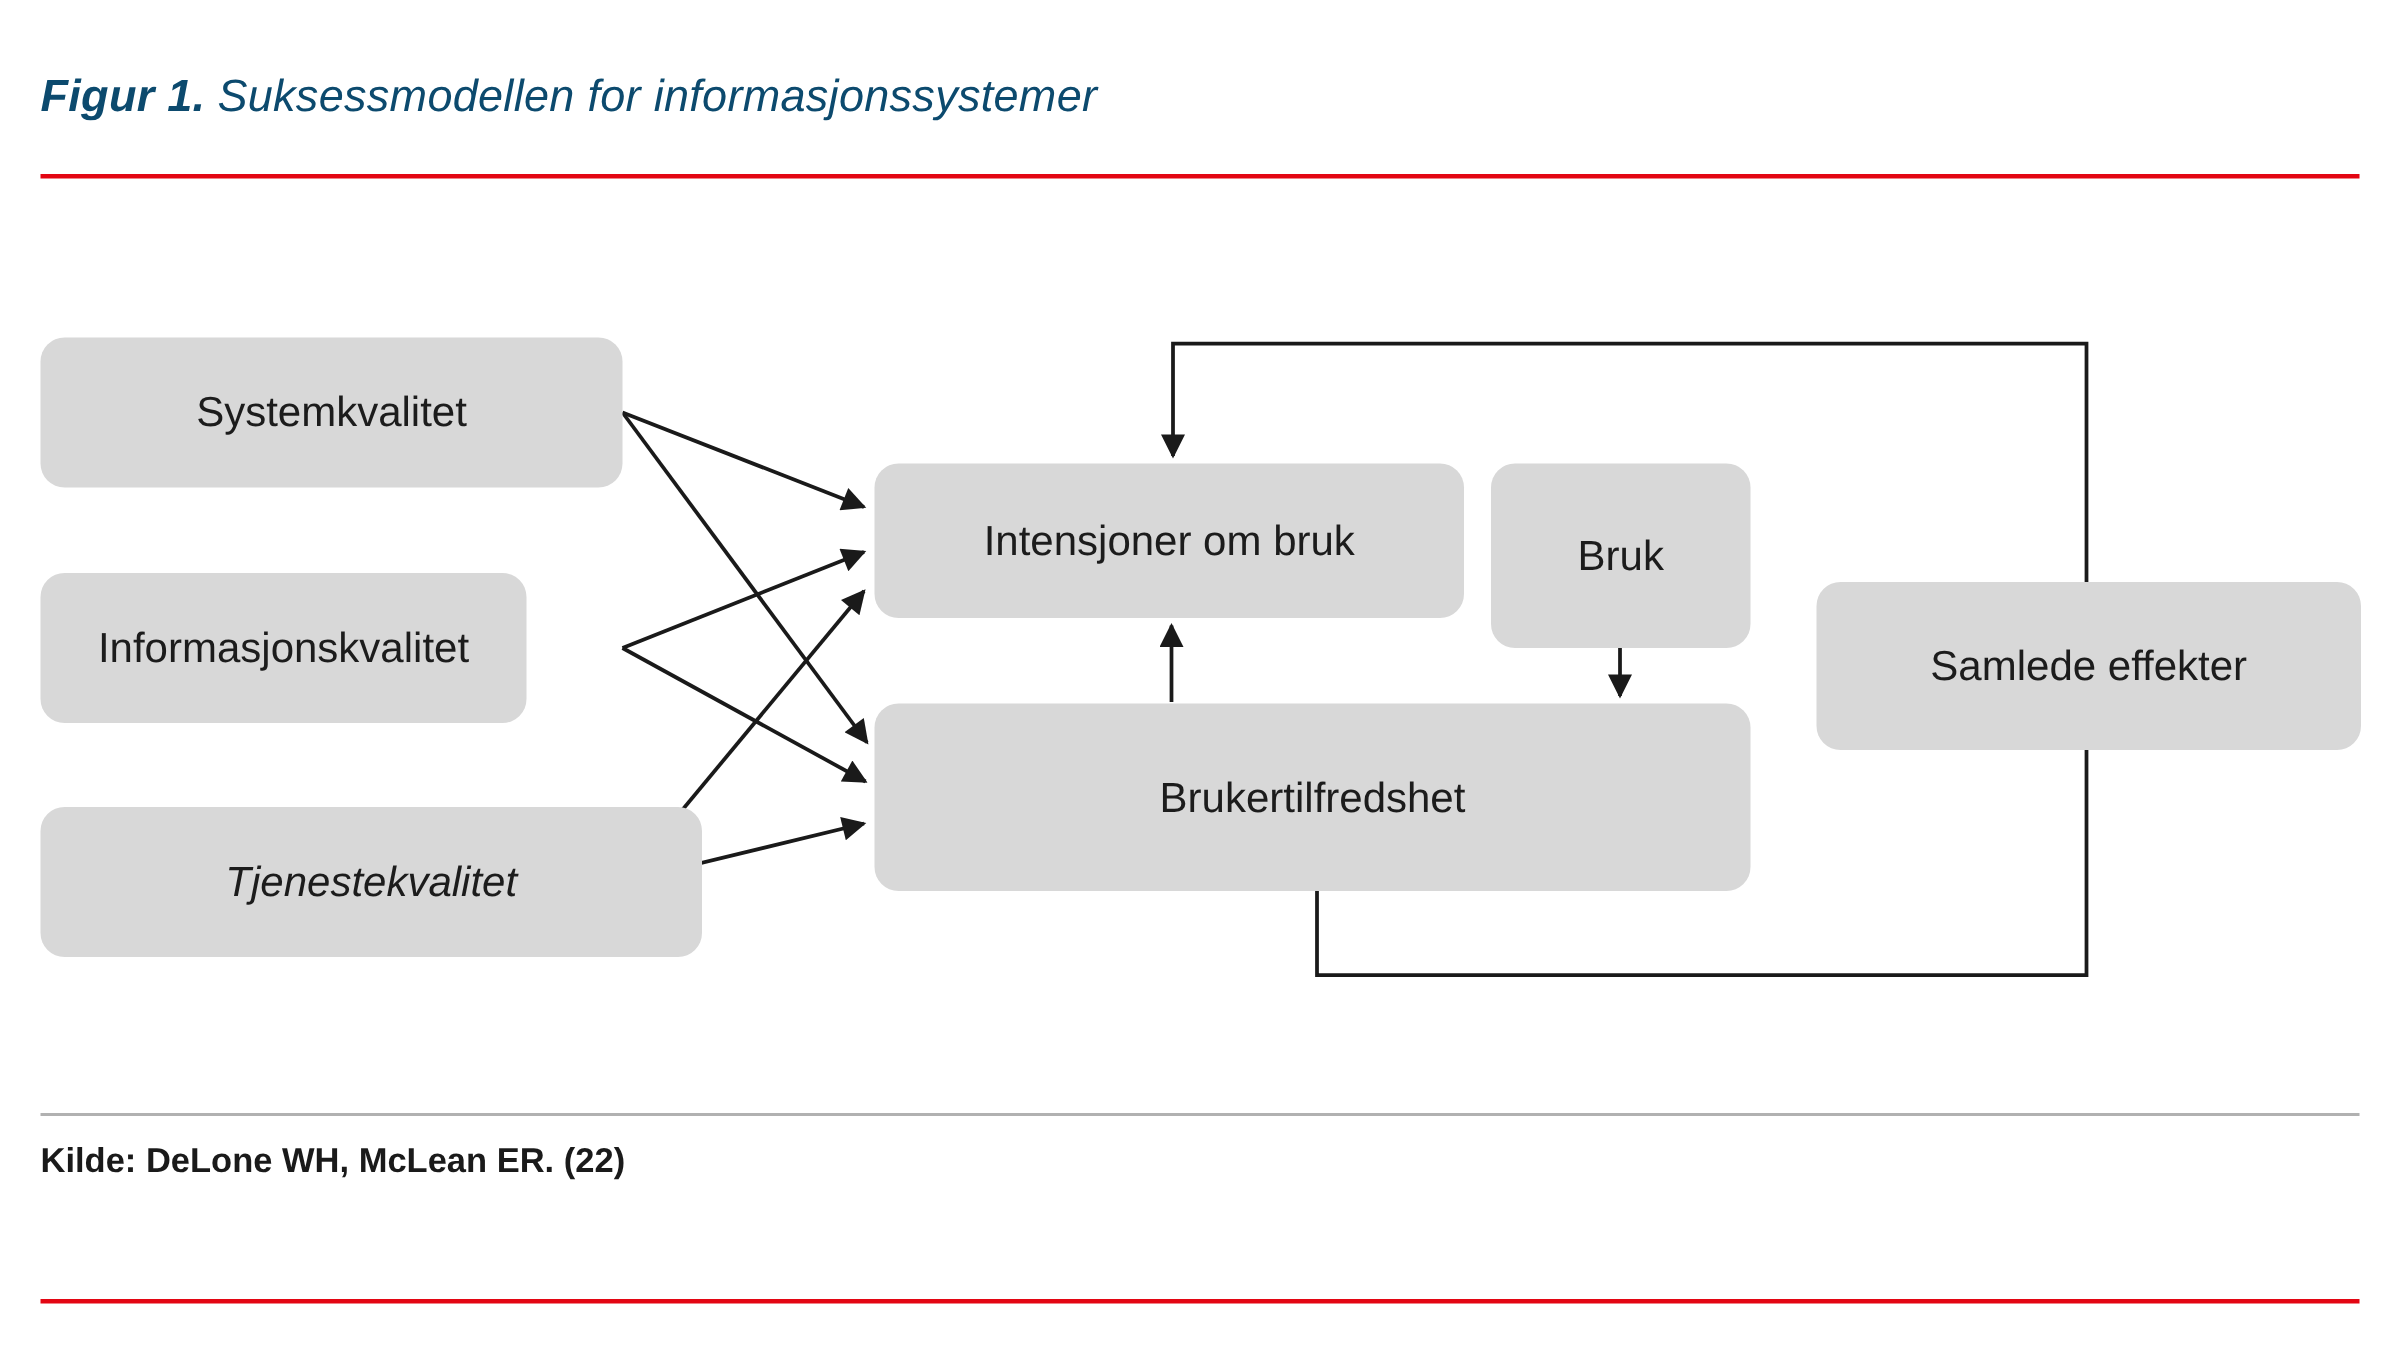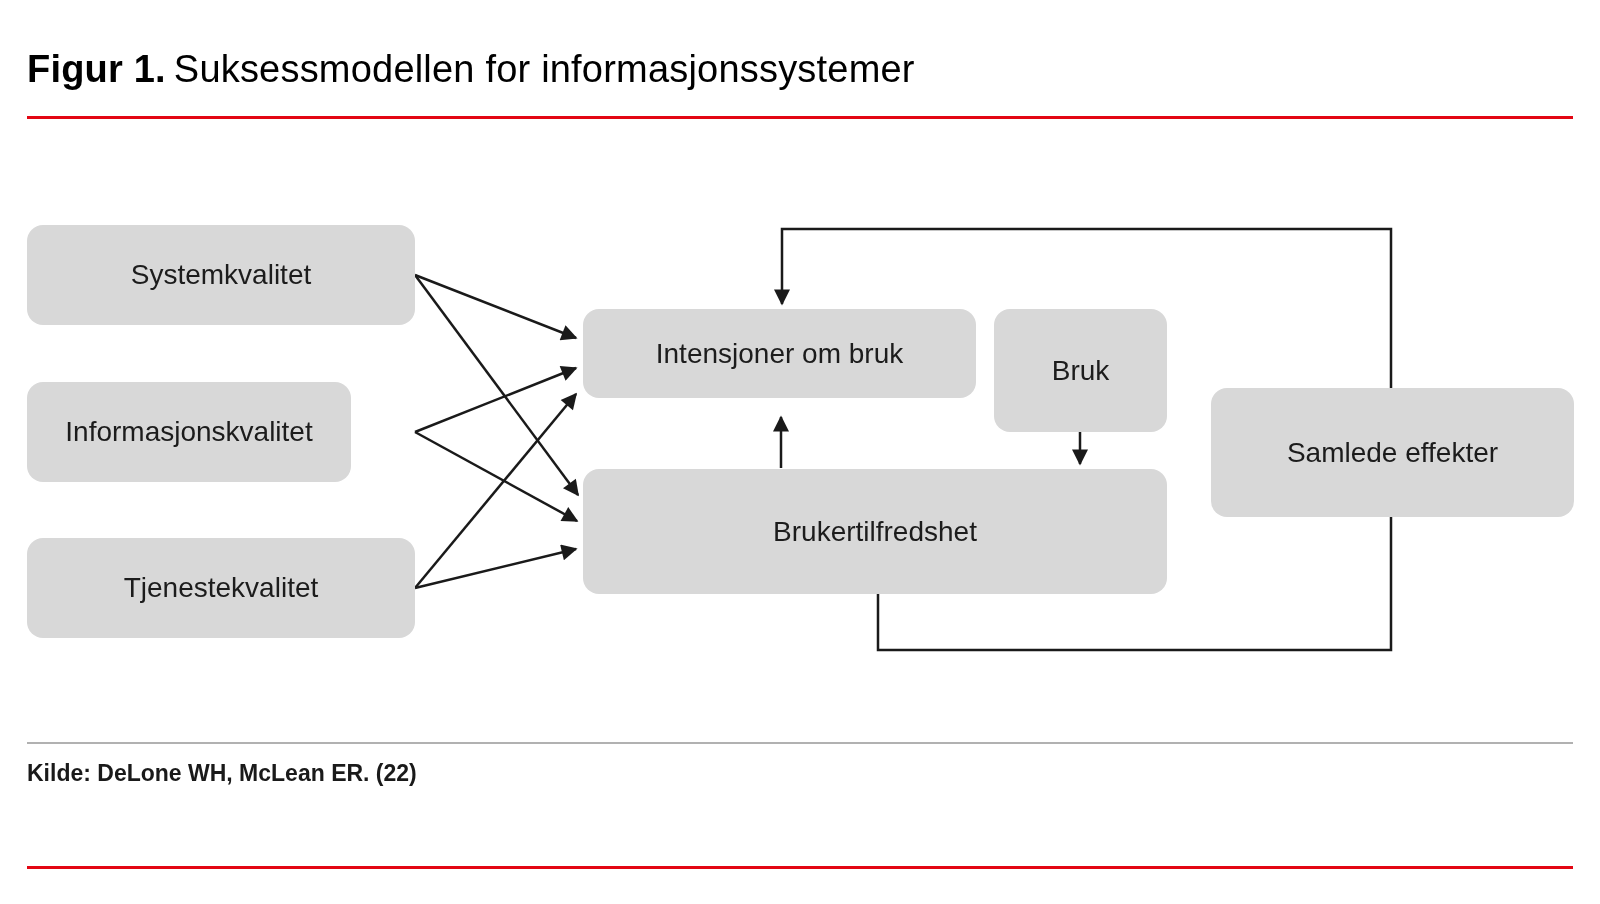--- a/index.html
+++ b/index.html
@@ -8,24 +8,25 @@
     position: relative;
     width: 1600px;
     height: 904px;
     background: #ffffff;
     overflow: hidden;
   }
   .figure-title {
     position: absolute;
     left: 27px;
     top: 48px;
-    font-size: 38px;
+    font-size: 30px;
     letter-spacing: 0.2px;
-    color: #000000;
+    color: #0c4a6e;
     white-space: nowrap;
+    font-style: italic;
   }
   .figure-title .t-bold { font-weight: 700; }
   .figure-title .t-rest { font-weight: 400; margin-left: 8px; }
   .rule-red {
     position: absolute;
     left: 27px;
     width: 1546px;
     height: 3px;
     background: #e30613;
   }
@@ -62,25 +63,25 @@
     align-items: center;
     justify-content: center;
     font-size: 28px;
     font-weight: 400;
     color: #1c1c1c;
     z-index: 2;
     text-align: center;
   }
   .node-systemkvalitet      { left: 27px;   top: 225px; width: 388px; height: 100px; }
   .node-informasjonskvalitet{ left: 27px;   top: 382px; width: 324px; height: 100px; }
-  .node-tjenestekvalitet    { left: 27px;   top: 538px; width: 388px; height: 100px; }
-  .node-intensjoner         { left: 583px;  top: 309px; width: 393px; height: 89px; }
+  .node-tjenestekvalitet    { left: 27px;   top: 538px; width: 441px; height: 100px; font-style: italic; }
+  .node-intensjoner         { left: 583px;  top: 309px; width: 393px; height: 103px; }
   .node-bruk                { left: 994px;  top: 309px; width: 173px; height: 123px; }
   .node-brukertilfredshet   { left: 583px;  top: 469px; width: 584px; height: 125px; }
-  .node-samlede-effekter    { left: 1211px; top: 388px; width: 363px; height: 129px; }
+  .node-samlede-effekter    { left: 1211px; top: 388px; width: 363px; height: 112px; }
 </style>
 </head>
 <body>
 
 <div class="figure-canvas">
 
   <div class="figure-title">
     <span class="t-bold">Figur 1.</span><span class="t-rest">Suksessmodellen for informasjonssystemer</span>
   </div>
 

